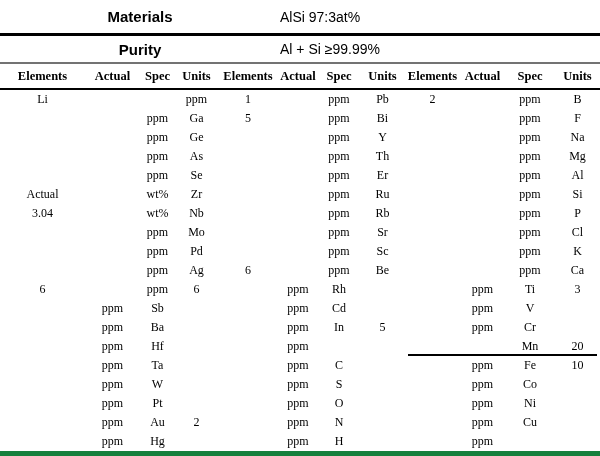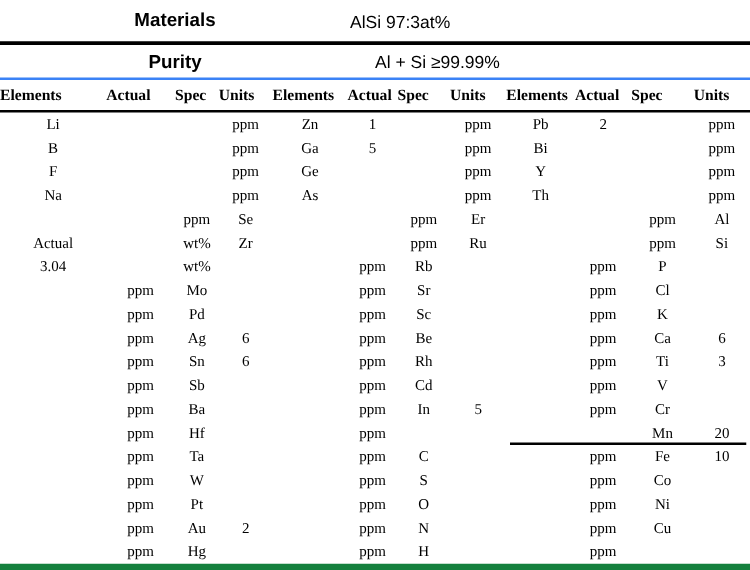--- a/index.html
+++ b/index.html
@@ -11,21 +11,21 @@
     color: #000000;
     overflow: hidden;
   }
   
   .top-row {
     display: flex;
     align-items: center;
     font-family: "Liberation Sans", "DejaVu Sans", sans-serif;
   }
   .top-row.materials { height: 33px; border-bottom: 3px solid #000; }
-  .top-row.purity    { height: 26px; border-bottom: 2px solid #3b82f6; gap: 20px; }
+  .top-row.purity    { height: 26px; border-bottom: 2px solid #737373; }
   .top-label {
     width: 280px;
     text-align: center;
     font-weight: bold;
     font-size: 15px;
   }
   .top-value {
     width: 300px;
     font-size: 14px;
   }
@@ -35,21 +35,21 @@
     grid-template-columns: 85px 55px 35px 43px 60px 40px 42px 45px 55px 45px 50px 45px;
   }
   .header-row {
     height: 24px;
     border-bottom: 2px solid #000;
     align-items: center;
     font-family: "Liberation Serif", "DejaVu Serif", serif;
     font-weight: bold;
     font-size: 12.5px;
   }
-  .hcell { white-space: nowrap; }
+  .hcell { text-align: center; white-space: nowrap; }
   
   .table-body {
     position: relative;
     grid-auto-rows: 19px;
     border-bottom: 8px solid #15803d;
     font-family: "Liberation Serif", "DejaVu Serif", serif;
     font-size: 12px;
   }
   .cell {
     text-align: center;
@@ -95,21 +95,20 @@
       <div class="hcell">Spec</div>
       <div class="hcell">Units</div>
     </div>
 
   <div class="grid-cols table-body">
     <div class="group3-divider"></div>
   <div class="cell">Li</div>
       <div class="cell"></div>
       <div class="cell"></div>
       <div class="cell">ppm</div>
-      <div class="cell">Zn</div>
       <div class="cell">1</div>
       <div class="cell"></div>
       <div class="cell">ppm</div>
       <div class="cell">Pb</div>
       <div class="cell">2</div>
       <div class="cell"></div>
       <div class="cell">ppm</div>
       <div class="cell">B</div>
       <div class="cell"></div>
       <div class="cell"></div>
@@ -139,20 +138,21 @@
       <div class="cell"></div>
       <div class="cell">ppm</div>
       <div class="cell">As</div>
       <div class="cell"></div>
       <div class="cell"></div>
       <div class="cell">ppm</div>
       <div class="cell">Th</div>
       <div class="cell"></div>
       <div class="cell"></div>
       <div class="cell">ppm</div>
+      <div class="cell">Mg</div>
       <div class="cell"></div>
       <div class="cell"></div>
       <div class="cell">ppm</div>
       <div class="cell">Se</div>
       <div class="cell"></div>
       <div class="cell"></div>
       <div class="cell">ppm</div>
       <div class="cell">Er</div>
       <div class="cell"></div>
       <div class="cell"></div>
@@ -166,20 +166,21 @@
       <div class="cell"></div>
       <div class="cell">ppm</div>
       <div class="cell">Ru</div>
       <div class="cell"></div>
       <div class="cell"></div>
       <div class="cell">ppm</div>
       <div class="cell">Si</div>
       <div class="cell">3.04</div>
       <div class="cell"></div>
       <div class="cell">wt%</div>
+      <div class="cell">Nb</div>
       <div class="cell"></div>
       <div class="cell"></div>
       <div class="cell">ppm</div>
       <div class="cell">Rb</div>
       <div class="cell"></div>
       <div class="cell"></div>
       <div class="cell">ppm</div>
       <div class="cell">P</div>
       <div class="cell"></div>
       <div class="cell"></div>
@@ -213,21 +214,20 @@
       <div class="cell"></div>
       <div class="cell">ppm</div>
       <div class="cell">Be</div>
       <div class="cell"></div>
       <div class="cell"></div>
       <div class="cell">ppm</div>
       <div class="cell">Ca</div>
       <div class="cell">6</div>
       <div class="cell"></div>
       <div class="cell">ppm</div>
-      <div class="cell">Sn</div>
       <div class="cell">6</div>
       <div class="cell"></div>
       <div class="cell">ppm</div>
       <div class="cell">Rh</div>
       <div class="cell"></div>
       <div class="cell"></div>
       <div class="cell">ppm</div>
       <div class="cell">Ti</div>
       <div class="cell">3</div>
       <div class="cell"></div>

